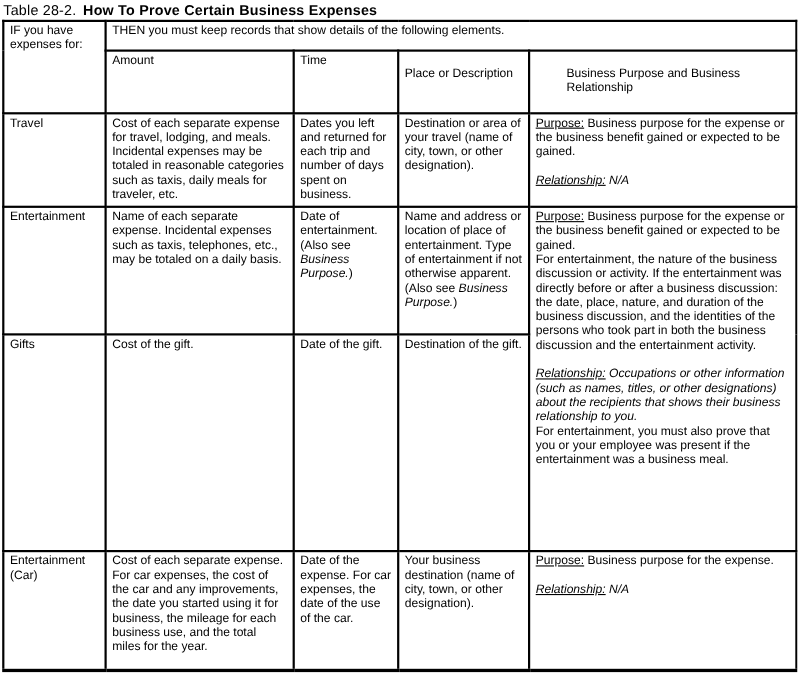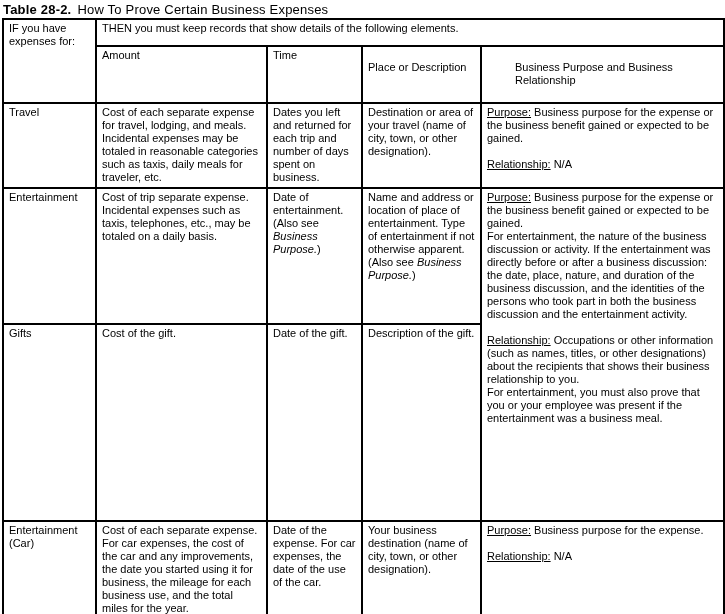--- a/index.html
+++ b/index.html
@@ -4,22 +4,22 @@
 <style>
   html, body { margin:0; padding:0; background:#fff; }
   body {
     width:725px; height:614px; overflow:hidden;
     font-family:"Liberation Sans", sans-serif; color:#000;
     -webkit-font-smoothing:none;
   }
   .page { width:725px; height:614px; background:#fff; }
 
   .title { padding:2px 0 1px 3px; font-size:13px; letter-spacing:0.2px; white-space:nowrap; }
-  .title .prefix { font-weight:bold;margin-top:44px; }
-  .title .main { font-weight:normal; margin-left:6px; }
+  .title .prefix { font-weight:normal;margin-top:44px; }
+  .title .main { font-weight:bold; margin-left:6px; }
 
   table.doc {
     border-collapse:collapse; table-layout:fixed;
     margin-left:2px; width:721px;
   }
   table.doc th, table.doc td {
     border:2px solid #000;
     vertical-align:top; text-align:left;
     padding:2px 5px 3px 5px;
     font-size:11px; line-height:13px; font-weight:normal;
@@ -28,21 +28,21 @@
   tr.last-row td { border-bottom:3px solid #000; }
 
   td.if-hdr { font-weight:bold; vertical-align:middle; padding-left:4px;margin-top:17px; }
   td.banner { text-align:center; font-weight:bold; vertical-align:middle; height:20px; padding:3px 4px; }
   td.colhdr { text-align:center; font-weight:bold; vertical-align:bottom; height:43px; padding-bottom:7px; }
   .hdr-narrow { max-width:175px; margin:12px auto; }
 
   td.rowlabel { font-weight:bold; padding-left:4px; }
 
   .para { margin:0; }
-  .gap-above { margin-top:13px; }
+  .gap-above { margin-top:13px;font-style:italic; }
   .u { text-decoration:underline; }
   .i { font-style:italic; }
 </style>
 </head>
 <body>
 
 <div class="page">
 
   <div class="title">
     <span class="prefix">Table 28-2.</span><span class="main">How To Prove Certain Business Expenses</span>
@@ -78,38 +78,38 @@
         <td class="rowlabel">Travel</td>
         <td>Cost of each separate expense for travel, lodging, and meals. Incidental expenses may be totaled in reasonable categories such as taxis, daily meals for traveler, etc.</td>
         <td>Dates you left and returned for each trip and number of days spent on business.</td>
         <td>Destination or area of your travel (name of city, town, or other designation).</td>
         <td>
           <div class="para"><span class="u">Purpose:</span><span> Business purpose for the expense or the business benefit gained or expected to be gained.</span></div>
           <div class="para gap-above"><span class="u">Relationship:</span><span> N/A</span></div>
         </td>
       </tr>
 
-      <tr style="height:136px">
+      <tr style="height:116px">
         <td class="rowlabel">Entertainment</td>
-        <td>Cost of trip separate expense. Incidental expenses such as taxis, telephones, etc., may be totaled on a daily basis.</td>
+        <td>Name of each separate expense. Incidental expenses such as taxis, telephones, etc., may be totaled on a daily basis.</td>
         <td><span>Date of entertainment. (Also see </span><span class="i">Business Purpose.</span><span>)</span></td>
         <td><span>Name and address or location of place of entertainment. Type of entertainment if not otherwise apparent. (Also see </span><span class="i">Business Purpose.</span><span>)</span></td>
         <td rowspan="2">
           <div class="para"><span class="u">Purpose:</span><span> Business purpose for the expense or the business benefit gained or expected to be gained.</span></div>
           <div class="para">For entertainment, the nature of the business discussion or activity. If the entertainment was directly before or after a business discussion: the date, place, nature, and duration of the business discussion, and the identities of the persons who took part in both the business discussion and the entertainment activity.</div>
           <div class="para gap-above"><span class="u">Relationship:</span><span> Occupations or other information (such as names, titles, or other designations) about the recipients that shows their business relationship to you.</span></div>
           <div class="para">For entertainment, you must also prove that you or your employee was present if the entertainment was a business meal.</div>
         </td>
       </tr>
 
       <tr style="height:197px">
         <td class="rowlabel">Gifts</td>
         <td>Cost of the gift.</td>
         <td>Date of the gift.</td>
-        <td>Description of the gift.</td>
+        <td>Destination of the gift.</td>
       </tr>
 
       <tr class="last-row" style="height:108px">
         <td class="rowlabel">Entertainment (Car)</td>
         <td>Cost of each separate expense. For car expenses, the cost of the car and any improvements, the date you started using it for business, the mileage for each business use, and the total miles for the year.</td>
         <td>Date of the expense. For car expenses, the date of the use of the car.</td>
         <td>Your business destination (name of city, town, or other designation).</td>
         <td>
           <div class="para"><span class="u">Purpose:</span><span> Business purpose for the expense.</span></div>
           <div class="para gap-above"><span class="u">Relationship:</span><span> N/A</span></div>

